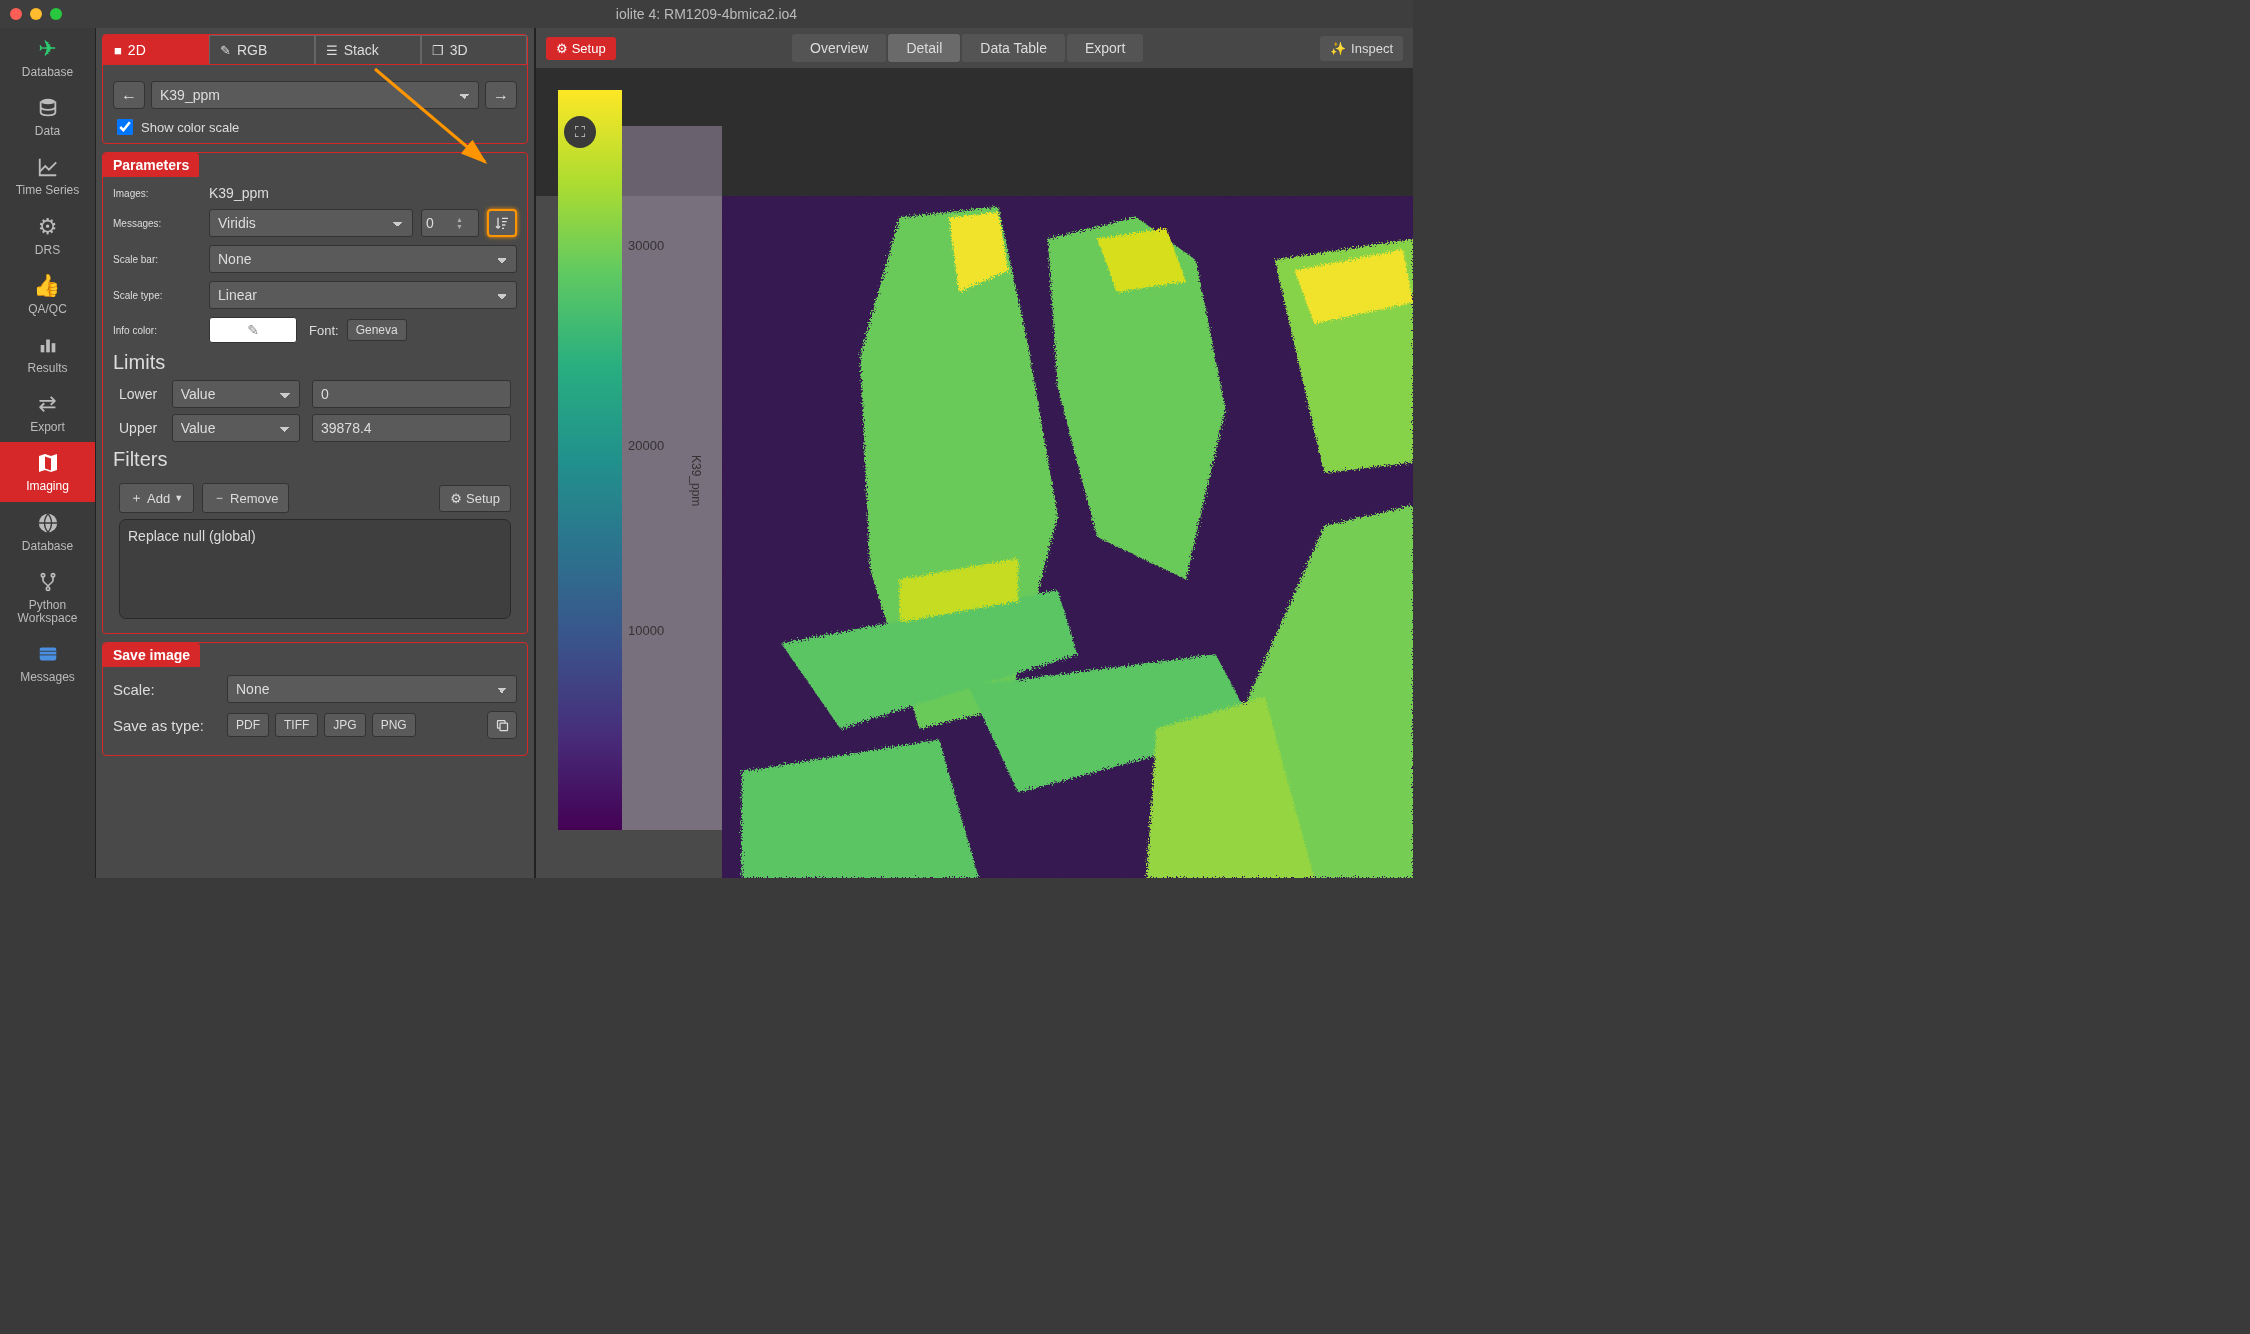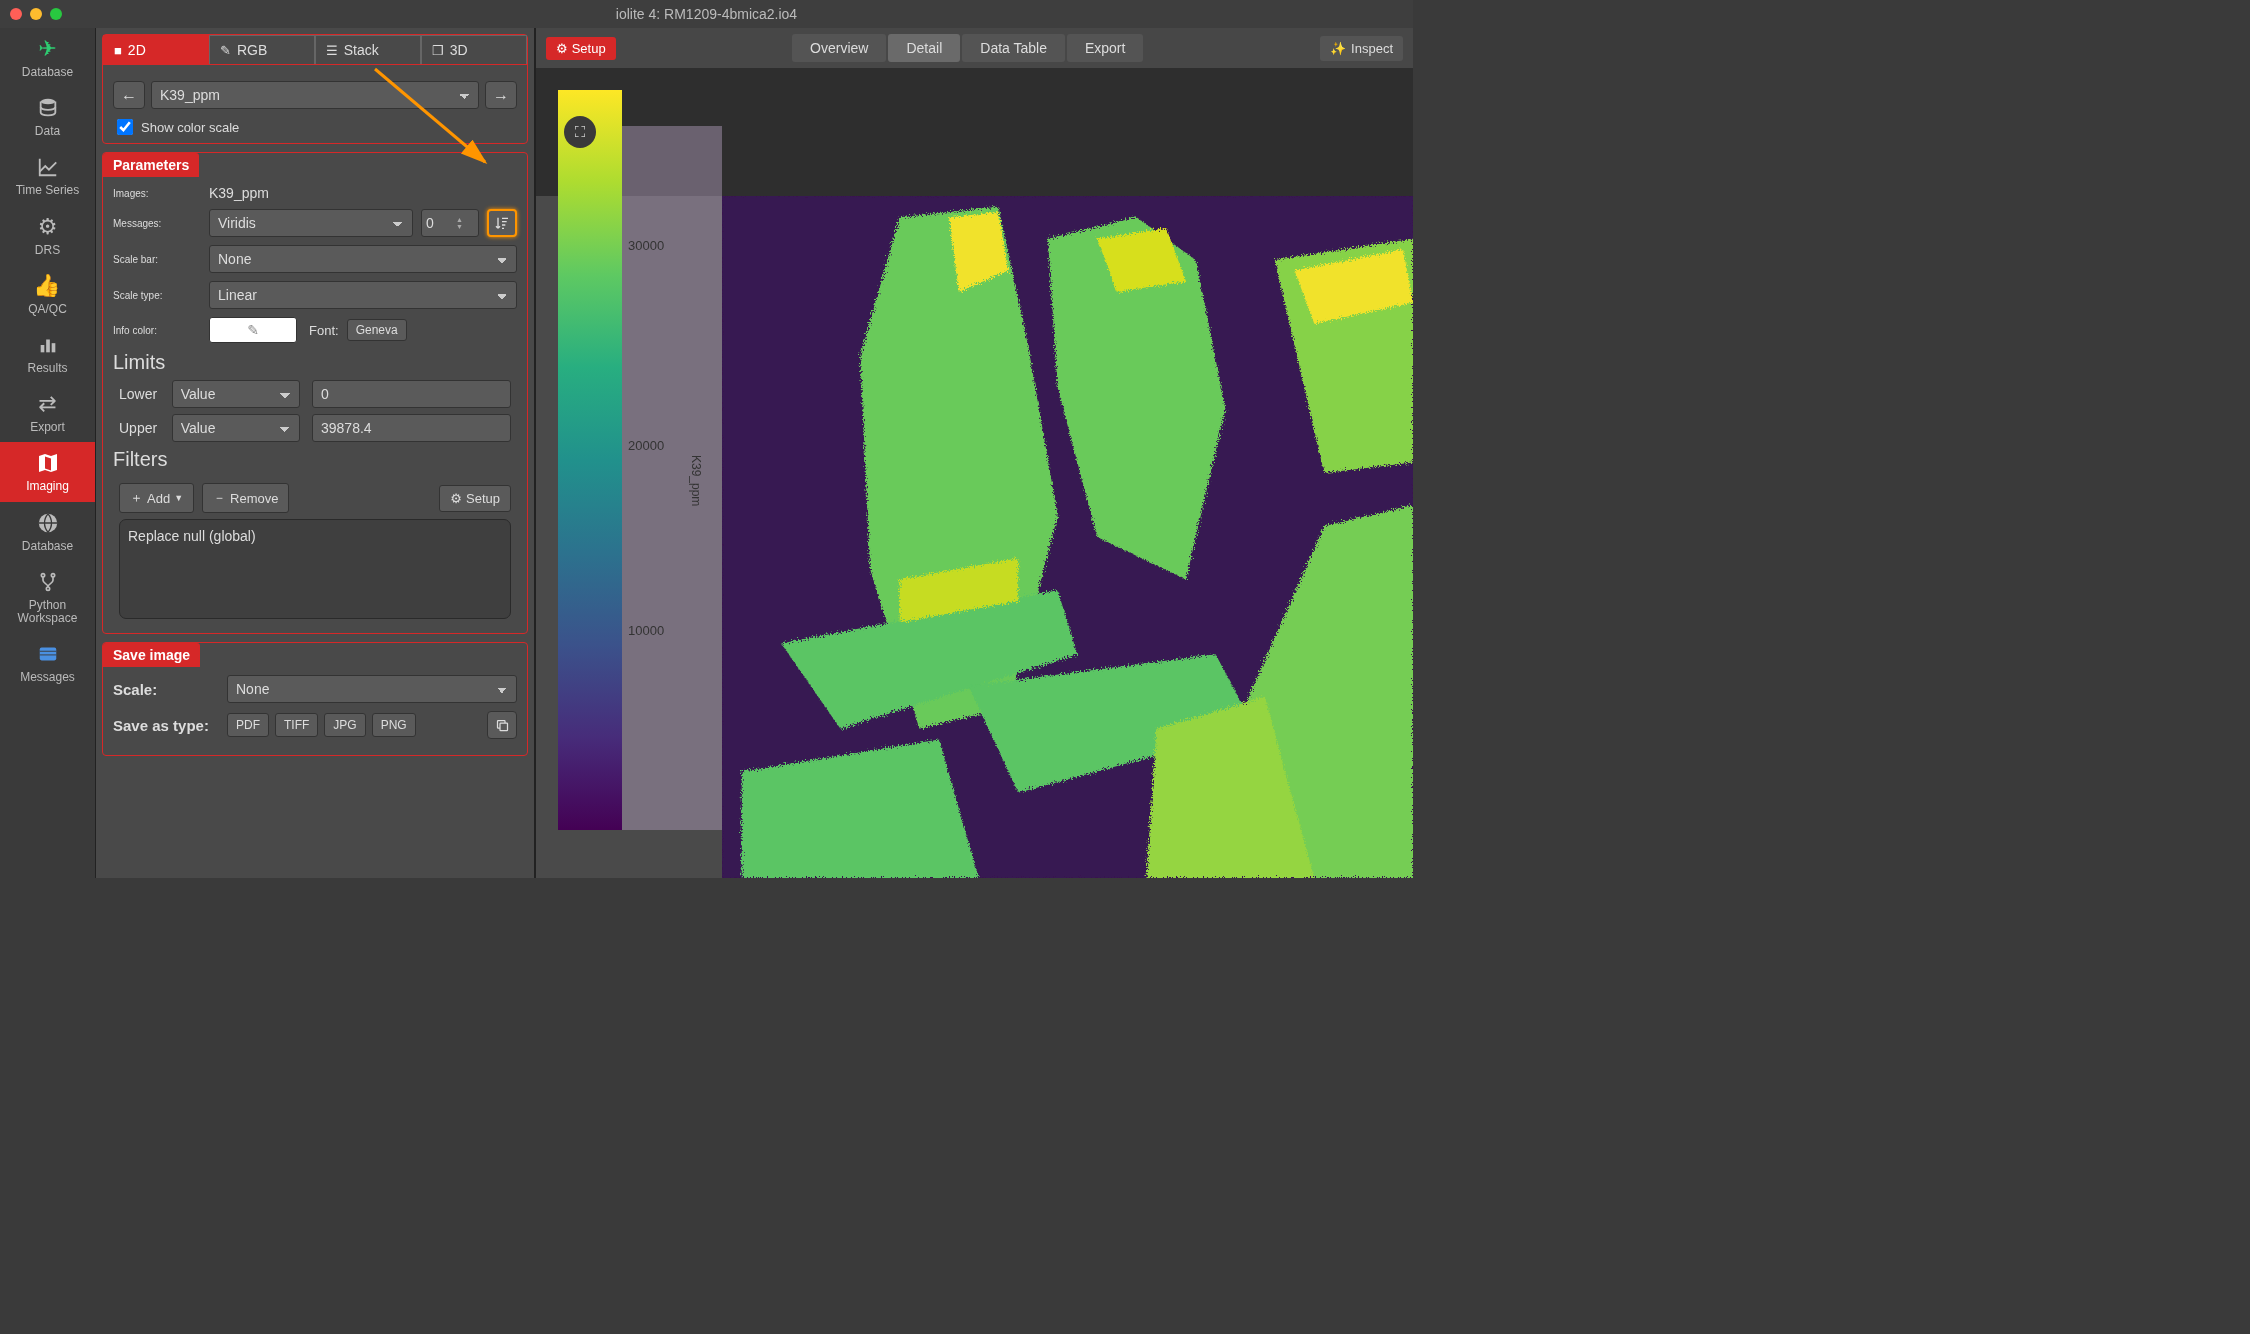--- a/index.html
+++ b/index.html
@@ -65,21 +65,21 @@
 .subheader { font-size: 20px; margin: 6px 0; }
 .limits-box { padding: 0 6px; }
 .limit-row { display: flex; align-items: center; gap: 12px; margin-bottom: 6px; justify-content: space-between; }
 .limit-label { width: 50px; font-size: 14px; }
 
 .filter-bar { display: flex; gap: 8px; align-items: center; padding: 6px; }
 .filter-btn { background: #5a5a5a; border: 1px solid #333; border-radius: 3px; color: #ddd; padding: 5px 10px; font-size: 13px; display: flex; align-items: center; gap: 4px; cursor: pointer; }
 .filter-list { background: #3f3f3f; border: 1px solid #2a2a2a; border-radius: 7px; min-height: 100px; margin: 0 6px 6px 6px; padding: 8px; font-size: 14px; }
 
 .save-row { display: flex; align-items: center; gap: 6px; margin-bottom: 8px; }
-.save-label { width: 108px; font-size: 15px; font-weight: bold; }
+.save-label { width: 108px; font-size: 15px; }
 .fmt-btn { background: #5a5a5a; border: 1px solid #333; border-radius: 3px; color: #ddd; padding: 4px 8px; font-size: 12px; cursor: pointer; }
 
 .right-tabs { display: flex; align-items: center; gap: 6px; padding: 6px 10px; background: #474747; }
 .setup-btn { background: #d62828; color: #fff; padding: 4px 10px; border-radius: 3px; font-size: 13px; display: flex; align-items: center; gap: 4px; cursor: pointer; }
 .right-tab-group { display: flex; gap: 2px; margin-left: auto; margin-right: auto; align-items: center; }
 .right-tab { padding: 6px 18px; background: #545454; color: #ddd; border-radius: 3px; font-size: 14px; cursor: pointer; }
 .right-tab.active { background: #6a6a6a; }
 .inspect-btn { background: #545454; padding: 5px 10px; border-radius: 3px; font-size: 13px; display: flex; align-items: center; gap: 5px; cursor: pointer; }
 
 .image-view { flex: 1; background: #4a4a4a; position: relative; overflow: hidden; }

